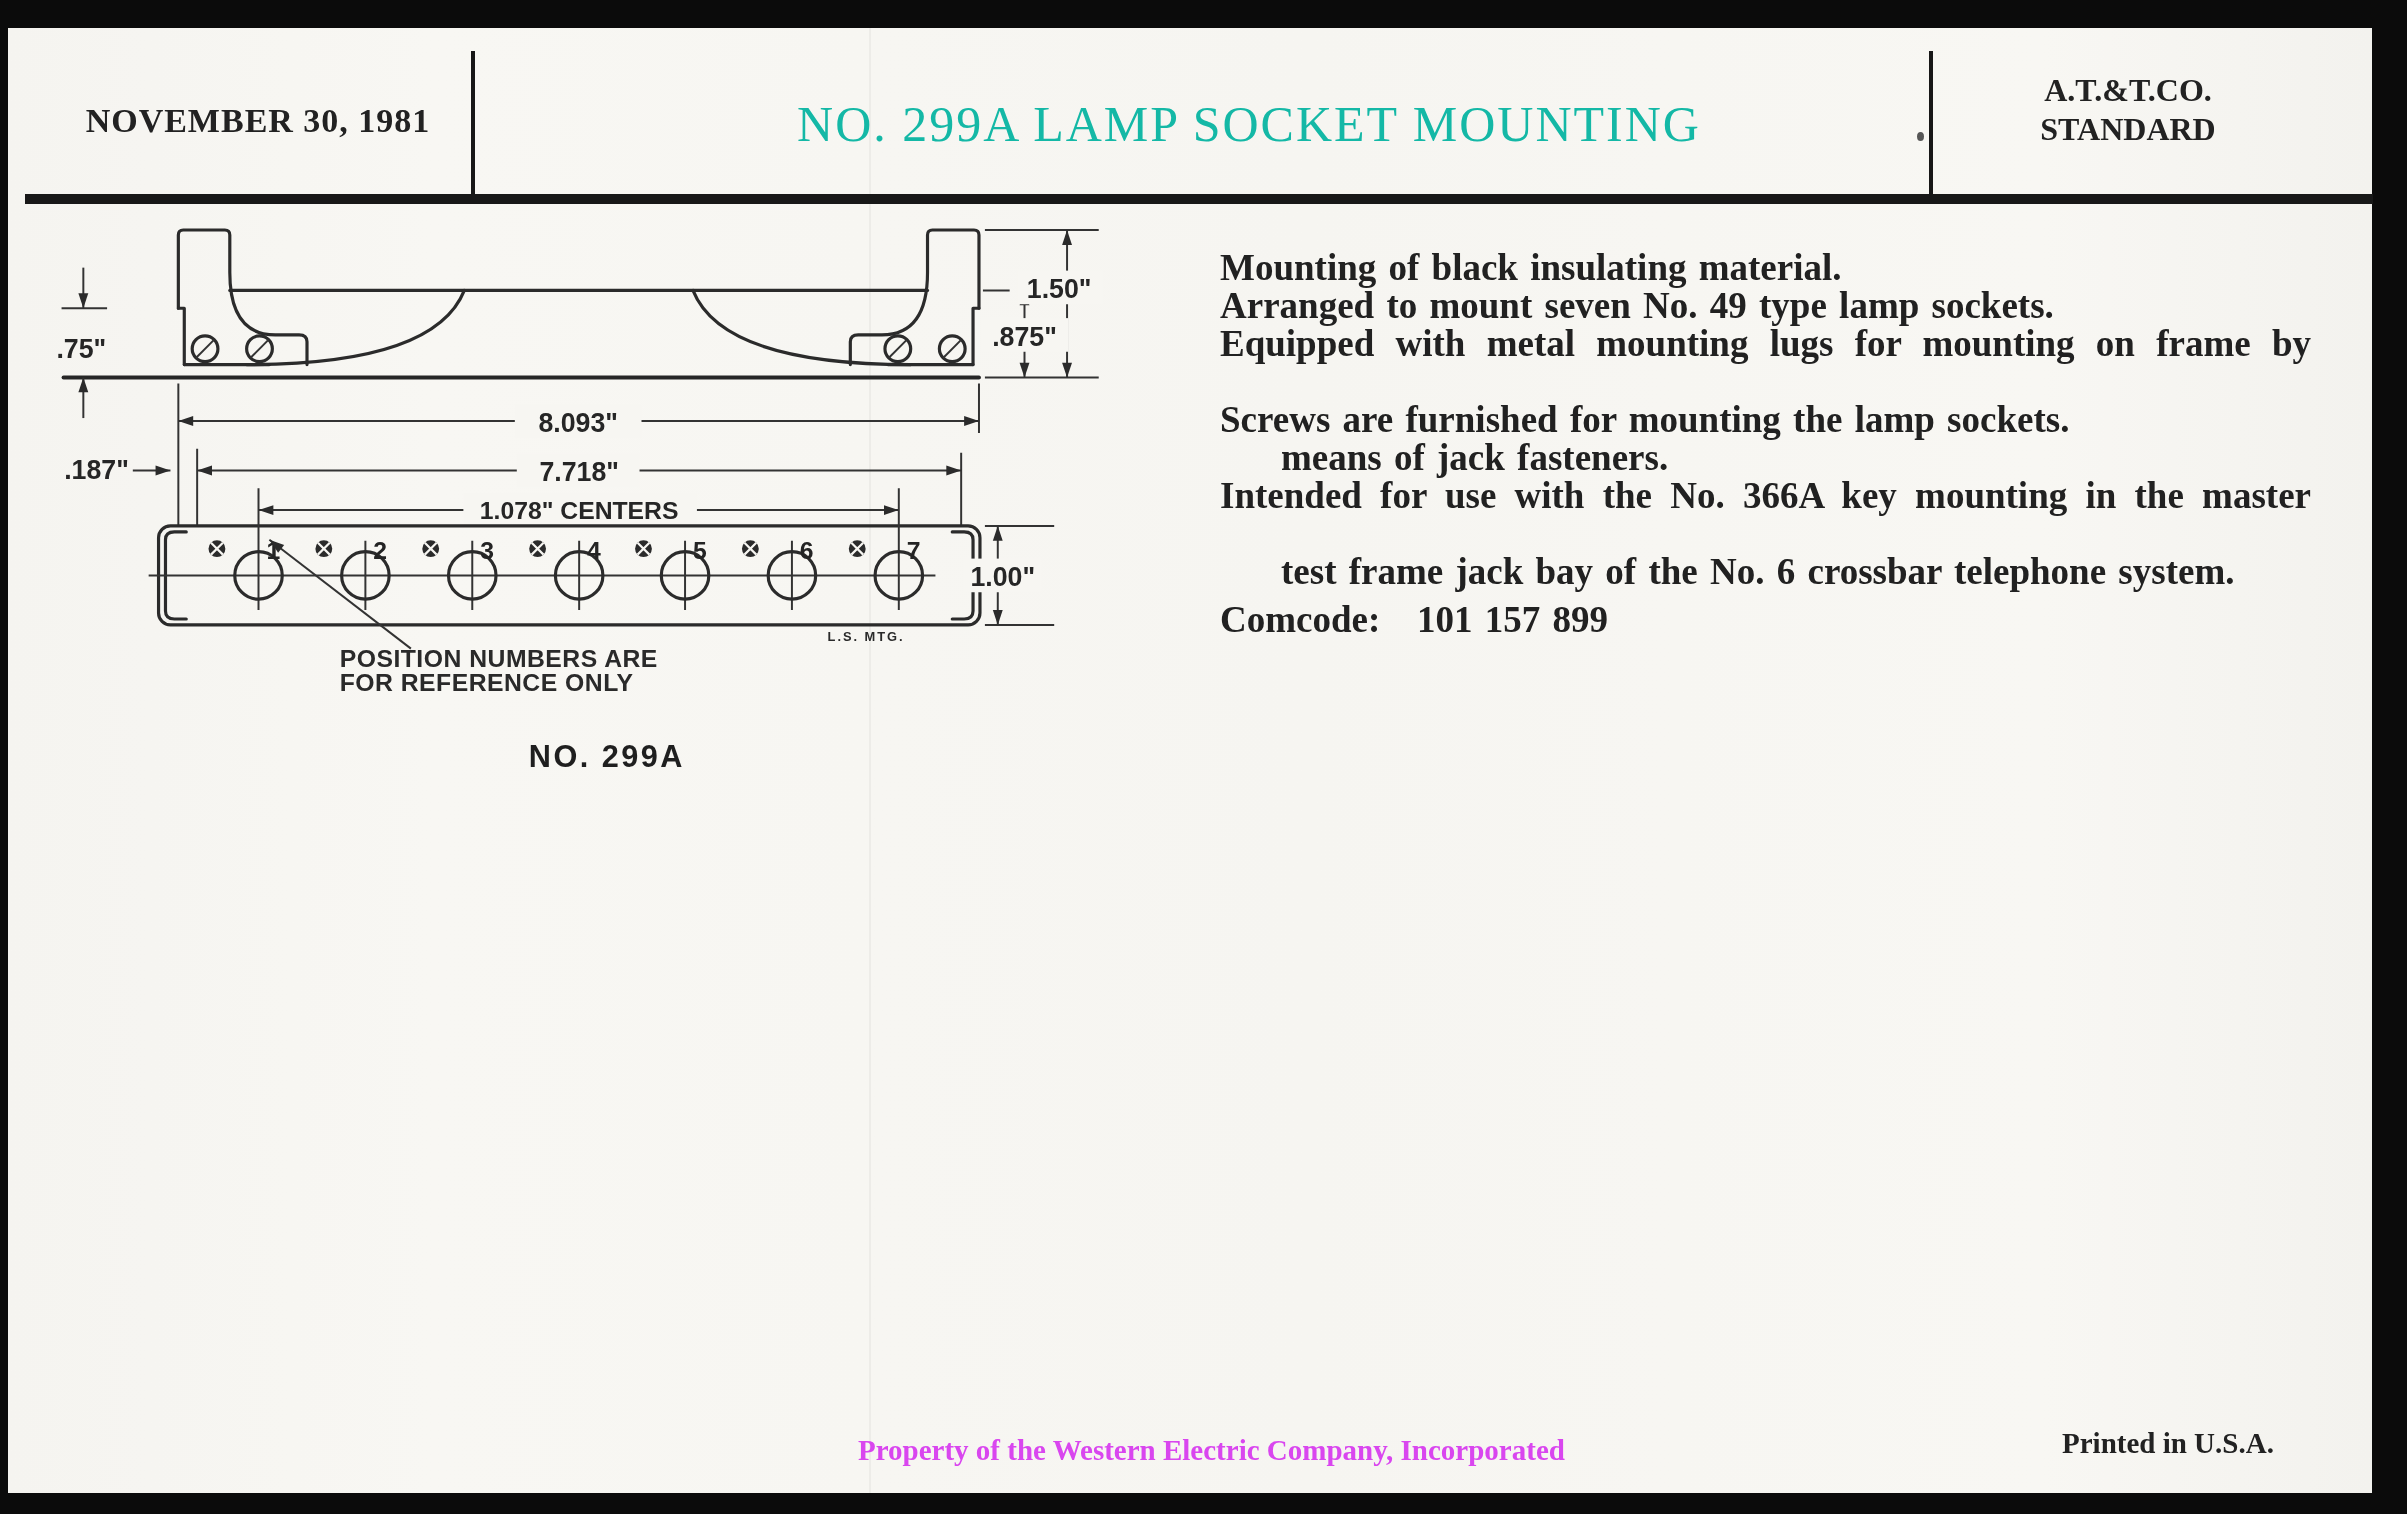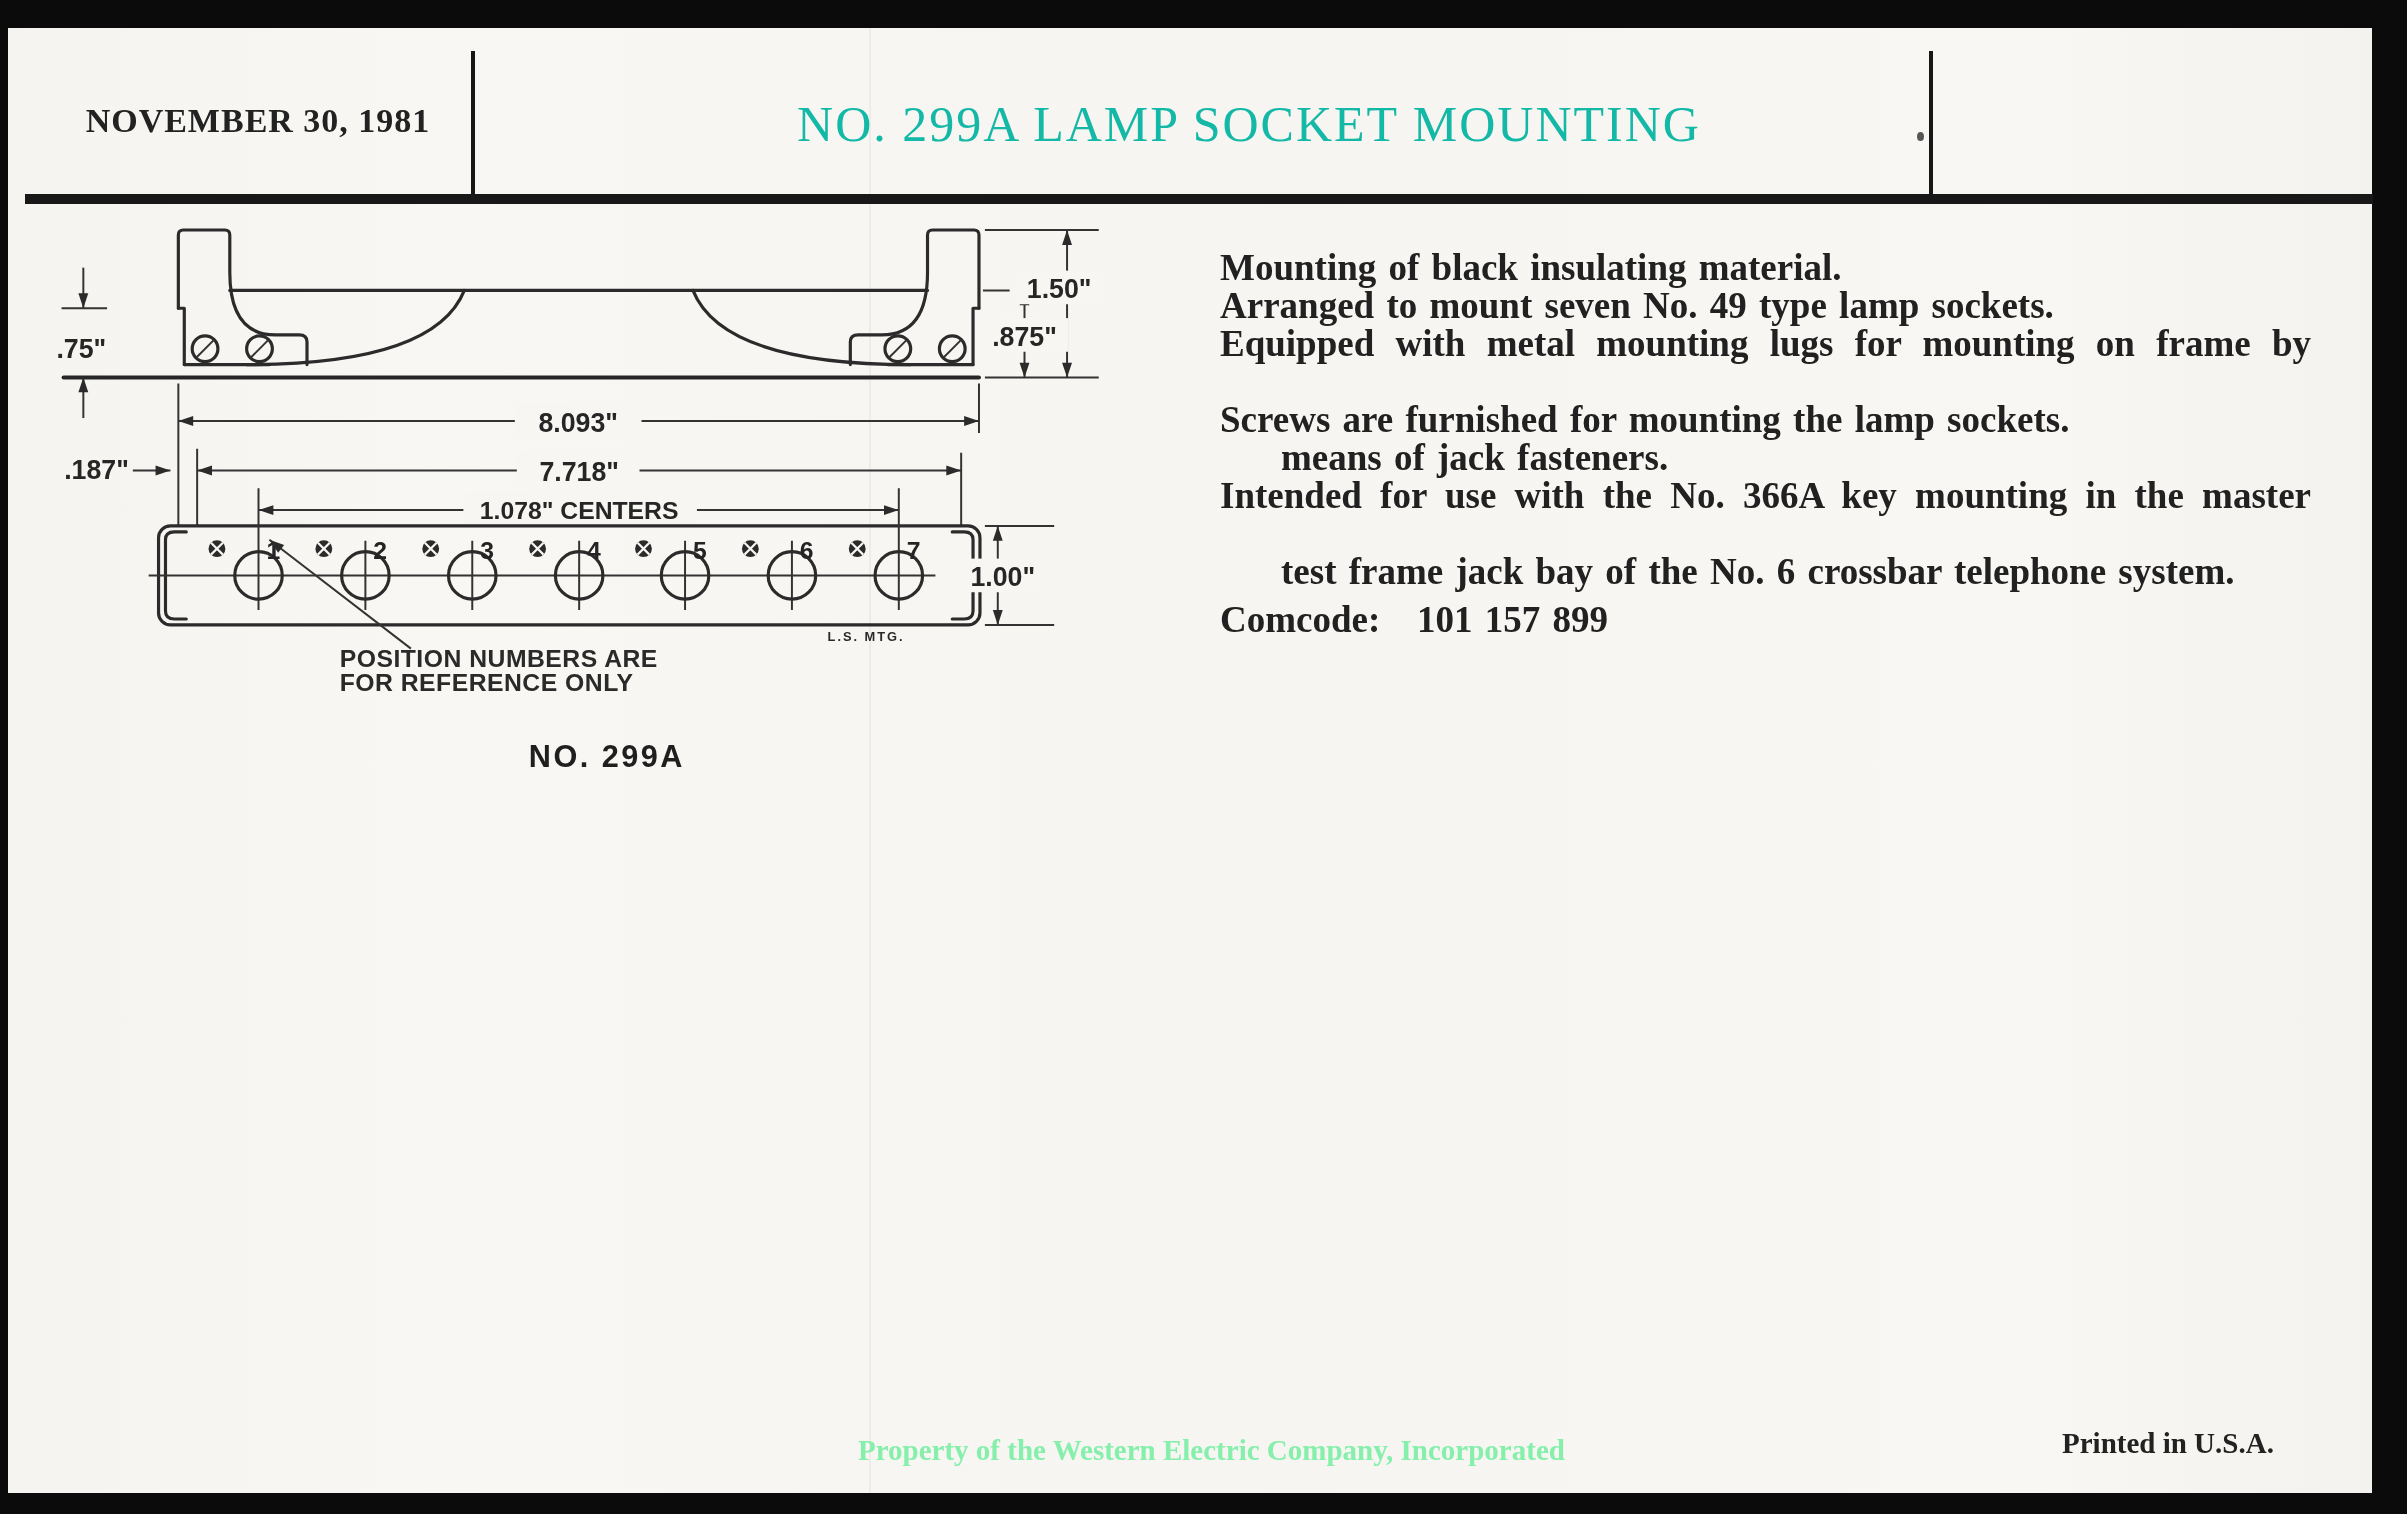--- a/index.html
+++ b/index.html
@@ -36,38 +36,42 @@
   .olthick{stroke:#262626;stroke-width:4;fill:none;stroke-linecap:round;}
   .dim{stroke:#333;stroke-width:2;fill:none;}
   .bg{fill:#f7f6f2;stroke:none;}
   .dimtxt{font:600 27px "Liberation Sans",sans-serif;fill:#262626;}
   .dimtxt25{font:600 25px "Liberation Sans",sans-serif;fill:#262626;}
   .capstxt{font:600 25px "Liberation Sans",sans-serif;fill:#2a2a2a;letter-spacing:.5px;}
   .postxt{font:600 25px "Liberation Sans",sans-serif;fill:#242424;}
   .tinytxt{font:700 13px "Liberation Sans",sans-serif;fill:#2a2a2a;letter-spacing:2px;}
   .partlbl{font:700 31px "Liberation Sans",sans-serif;fill:#1f1f1f;letter-spacing:2.5px;}
   
-  .foot-prop{position:absolute;left:858px;top:1434px;font-size:29px;font-weight:700;color:#86efac;}
+  .foot-prop{position:absolute;left:858px;top:1434px;font-size:29px;font-weight:700;color:#d946ef;}
   .foot-print{position:absolute;left:2062px;top:1427px;font-size:29px;font-weight:700;color:#222;}
 </style>
 </head>
 <body>
 
 <div id="stage">
 
   <div class="band" style="left:0;top:0;width:2408px;height:28px;"></div>
   <div class="band" style="left:0;top:1493px;width:2408px;height:22px;"></div>
   <div class="band" style="left:2372px;top:0;width:36px;height:1515px;"></div>
   <div class="band" style="left:0;top:0;width:8px;height:1515px;"></div>
 
   <div id="paper"></div>
   <div id="crease"></div>
 
   <div class="hdr-date">NOVEMBER 30, 1981</div>
   <div class="hdr-title">NO. 299A LAMP SOCKET MOUNTING</div>
+  <div class="hdr-org">
+    <div>A.T.&amp;T.CO.</div>
+    <div>STANDARD</div>
+  </div>
   <div class="vrule" id="vrule-left"></div>
   <div class="vrule" id="vrule-right"></div>
   <div id="hrule"></div>
   <div id="speck"></div>
 
   <svg id="drawing" width="1148" height="614" viewBox="0 0 1160 620">
     <defs>
       <marker id="aE" markerUnits="userSpaceOnUse" markerWidth="18" markerHeight="12" refX="16" refY="6" orient="auto">
         <path d="M1,1 L16,6 L1,11 Z" fill="#2b2b2b"></path>
       </marker>

